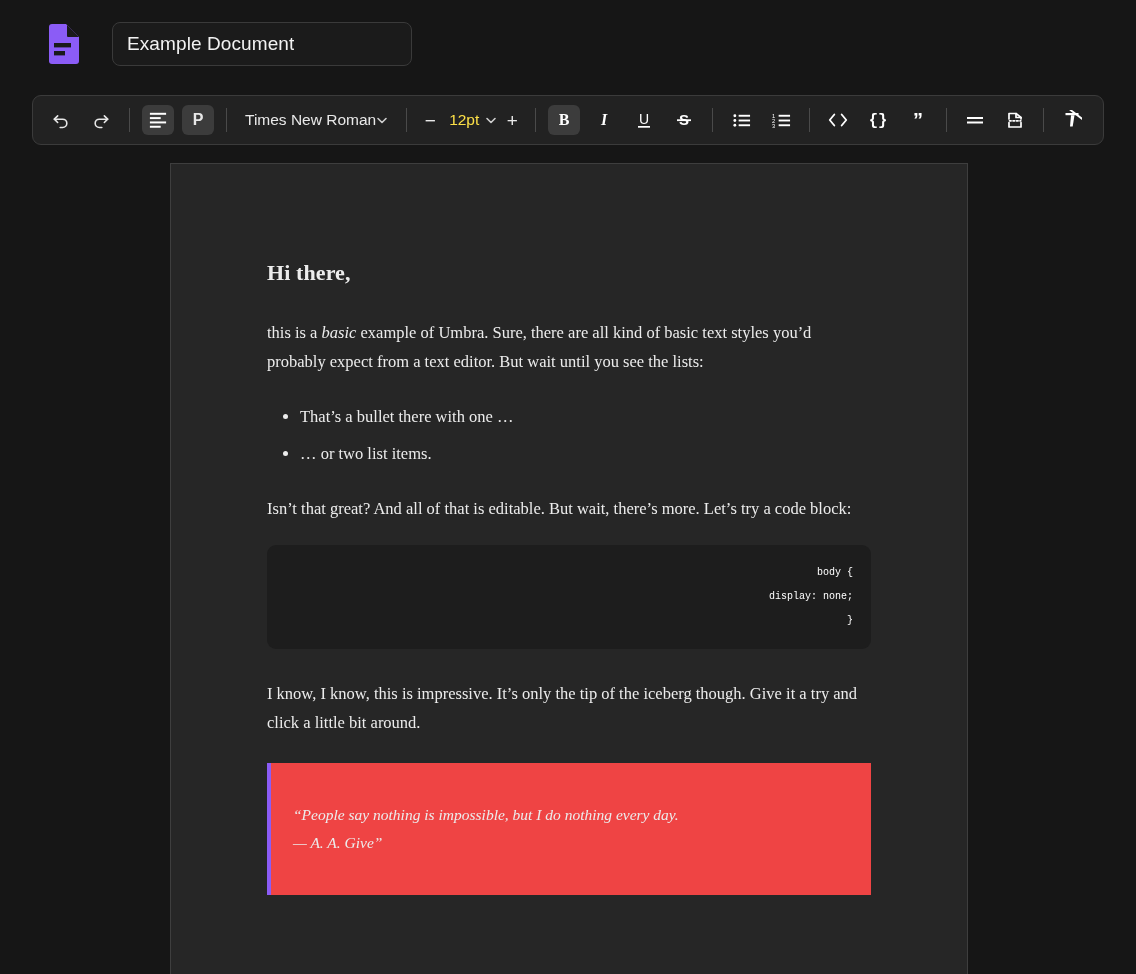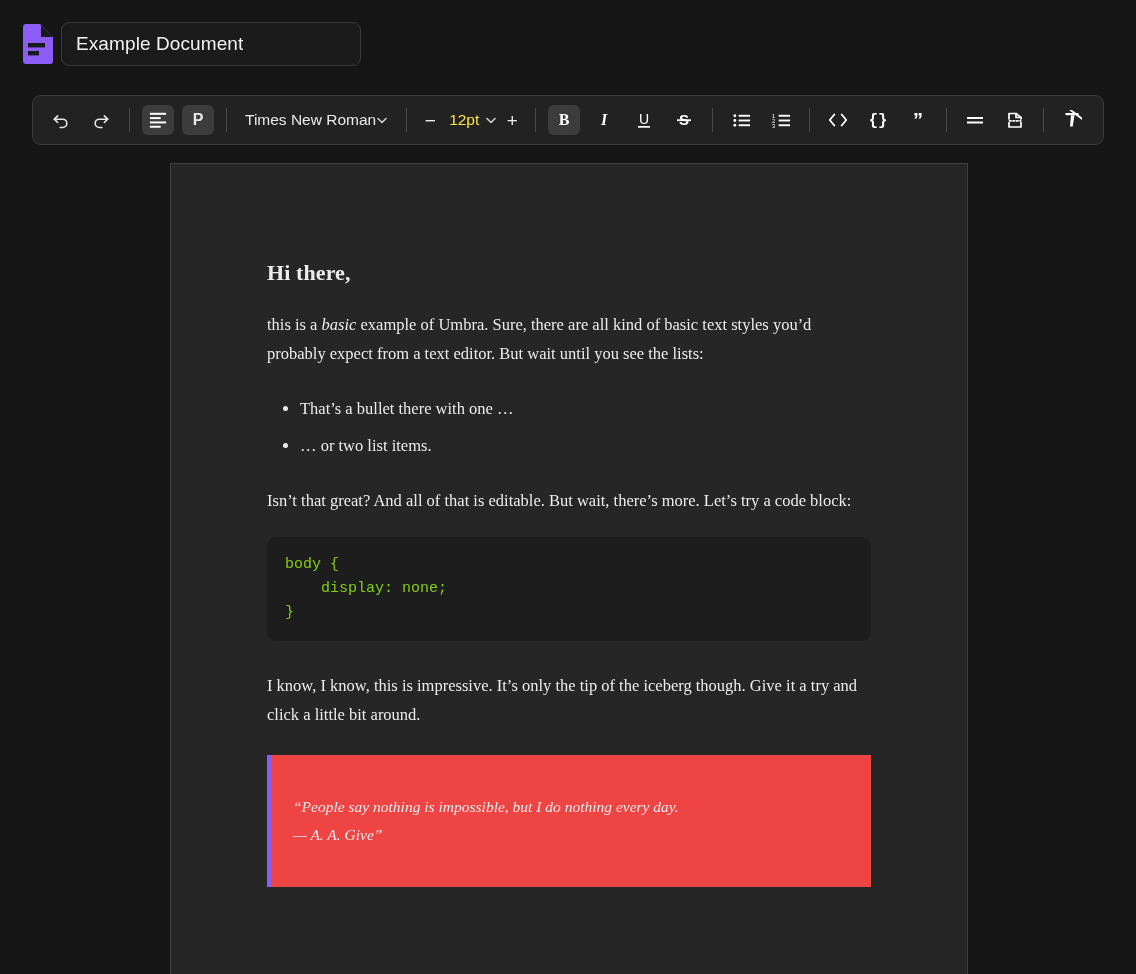--- a/index.html
+++ b/index.html
@@ -6,21 +6,21 @@
   html, body {
     width: 1136px; height: 974px;
     background: #161616;
     font-family: "Liberation Sans", sans-serif;
     overflow: hidden;
   }
 
   
   .header {
     position: absolute; left: 0; top: 0; width: 1136px; height: 88px;
-    display: flex; align-items: center; padding-left: 20px; gap: 5px;
+    display: flex; align-items: center; padding-left: 46px; gap: 30px;
   }
   .doc-logo { width: 36px; height: 40px; flex: none; display:block; }
   .title-box {
     width: 300px; height: 44px;
     background: #1b1b1b;
     border: 1px solid #3a3a3a;
     border-radius: 8px;
     display: flex; align-items: center; padding: 0 14px;
   }
   .title-text {
@@ -70,37 +70,38 @@
     width: 798px; height: 820px;
     background: #262626;
     border: 1px solid #3e3e3e;
     border-bottom: none;
     padding: 96px 96px 0 96px;
     overflow: hidden;
   }
   .doc { font-family: "Liberation Serif", serif; color: #ececec; }
   .doc h1 {
     font-size: 22px; font-weight: 700; line-height: 1.2;
-    margin: 0 0 24px 0; letter-spacing: .1px;
+    margin: 0 0 32px 0; letter-spacing: .1px;
   }
   .doc p {
     font-size: 16.5px; line-height: 29px; margin: 0 0 26px 0;
   }
   .doc p.tight { margin-bottom: 22px; }
   .doc em { font-style: italic; }
   .doc ul { margin: 0 0 26px 0; padding-left: 33px; }
   .doc ul li { font-size: 16.5px; line-height: 29px; margin-bottom: 8px; }
   .doc ul li::marker { color: #ececec; }
 
   .codeblock {
     background: #1d1d1d; border-radius: 9px;
     padding: 16px 18px; margin: 0 0 30px 0;
     font-family: "Liberation Mono", monospace;
-    font-size: 15px; line-height: 24px; color: #84cc16;
+    font-size: 10px; line-height: 24px; color: #ffffff;
     white-space: pre;
+    text-align: right;
   }
 
   .quote {
     background: #ef4444;
     border-left: 4px solid #8b5cf6;
     padding: 38px 26px 38px 22px;
     margin: 0 0 26px 0;
   }
   .quote p {
     font-style: italic; font-size: 15.5px; line-height: 28px;

